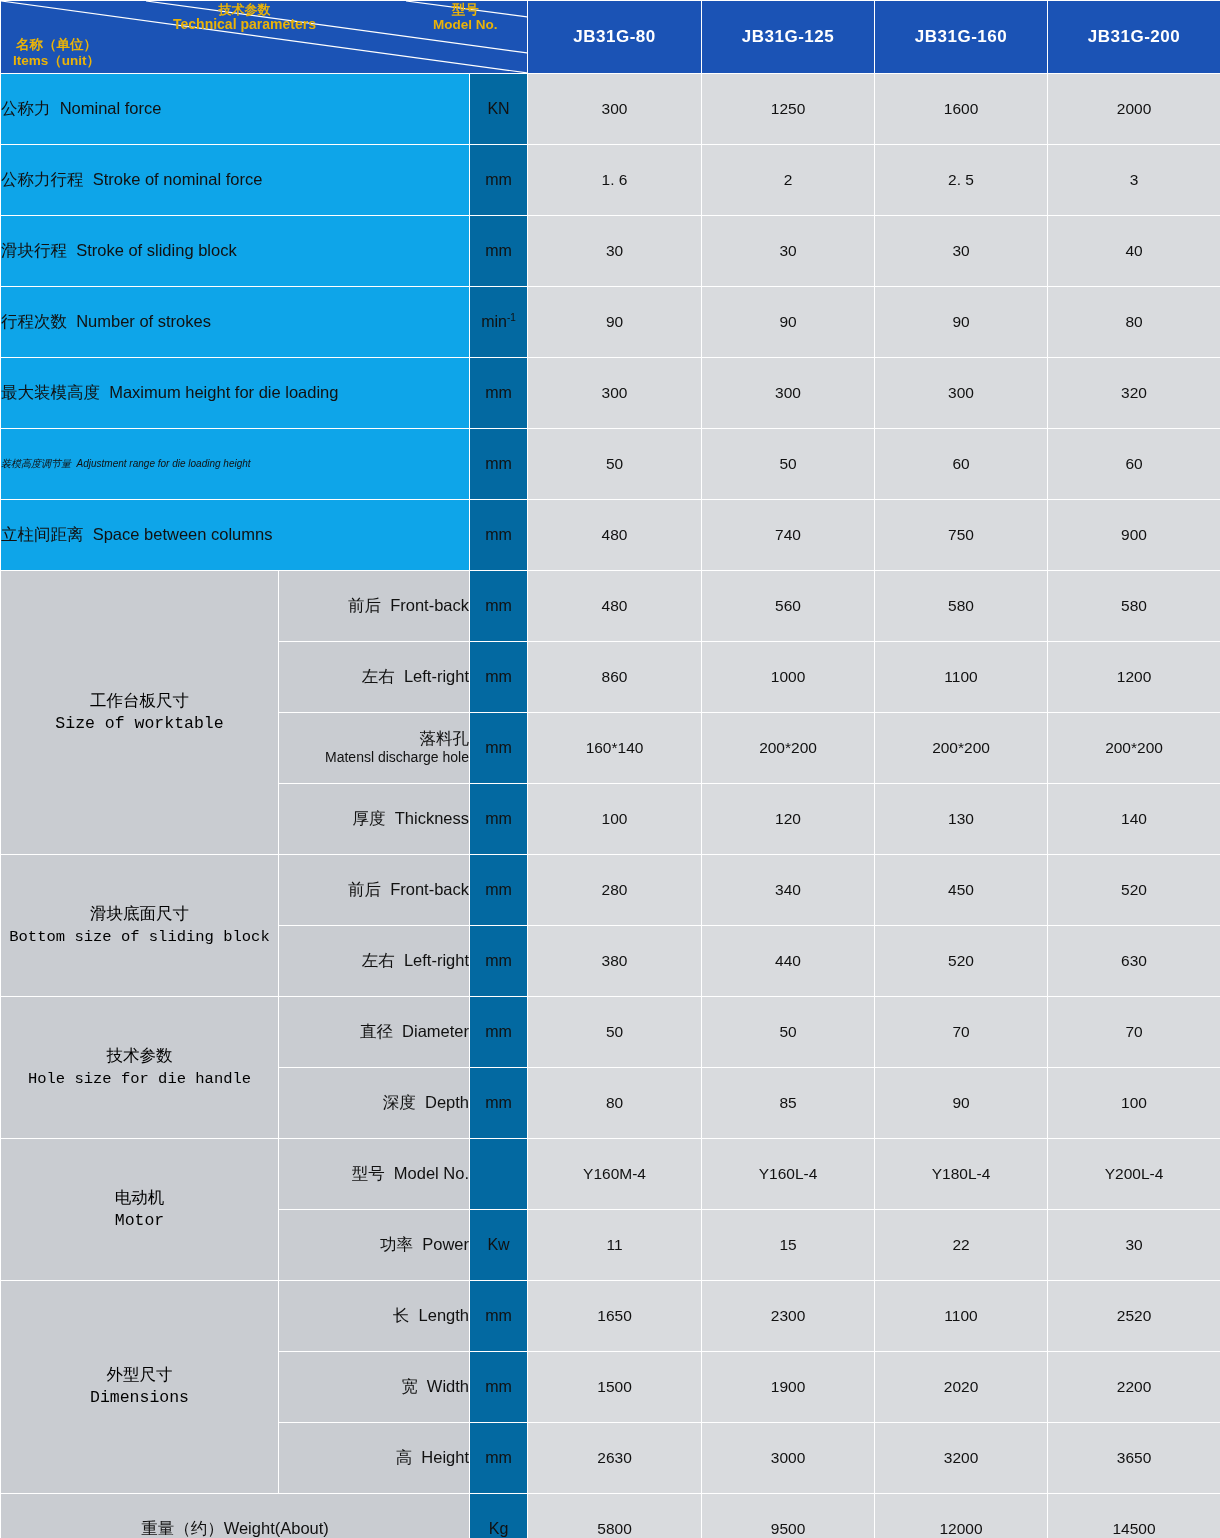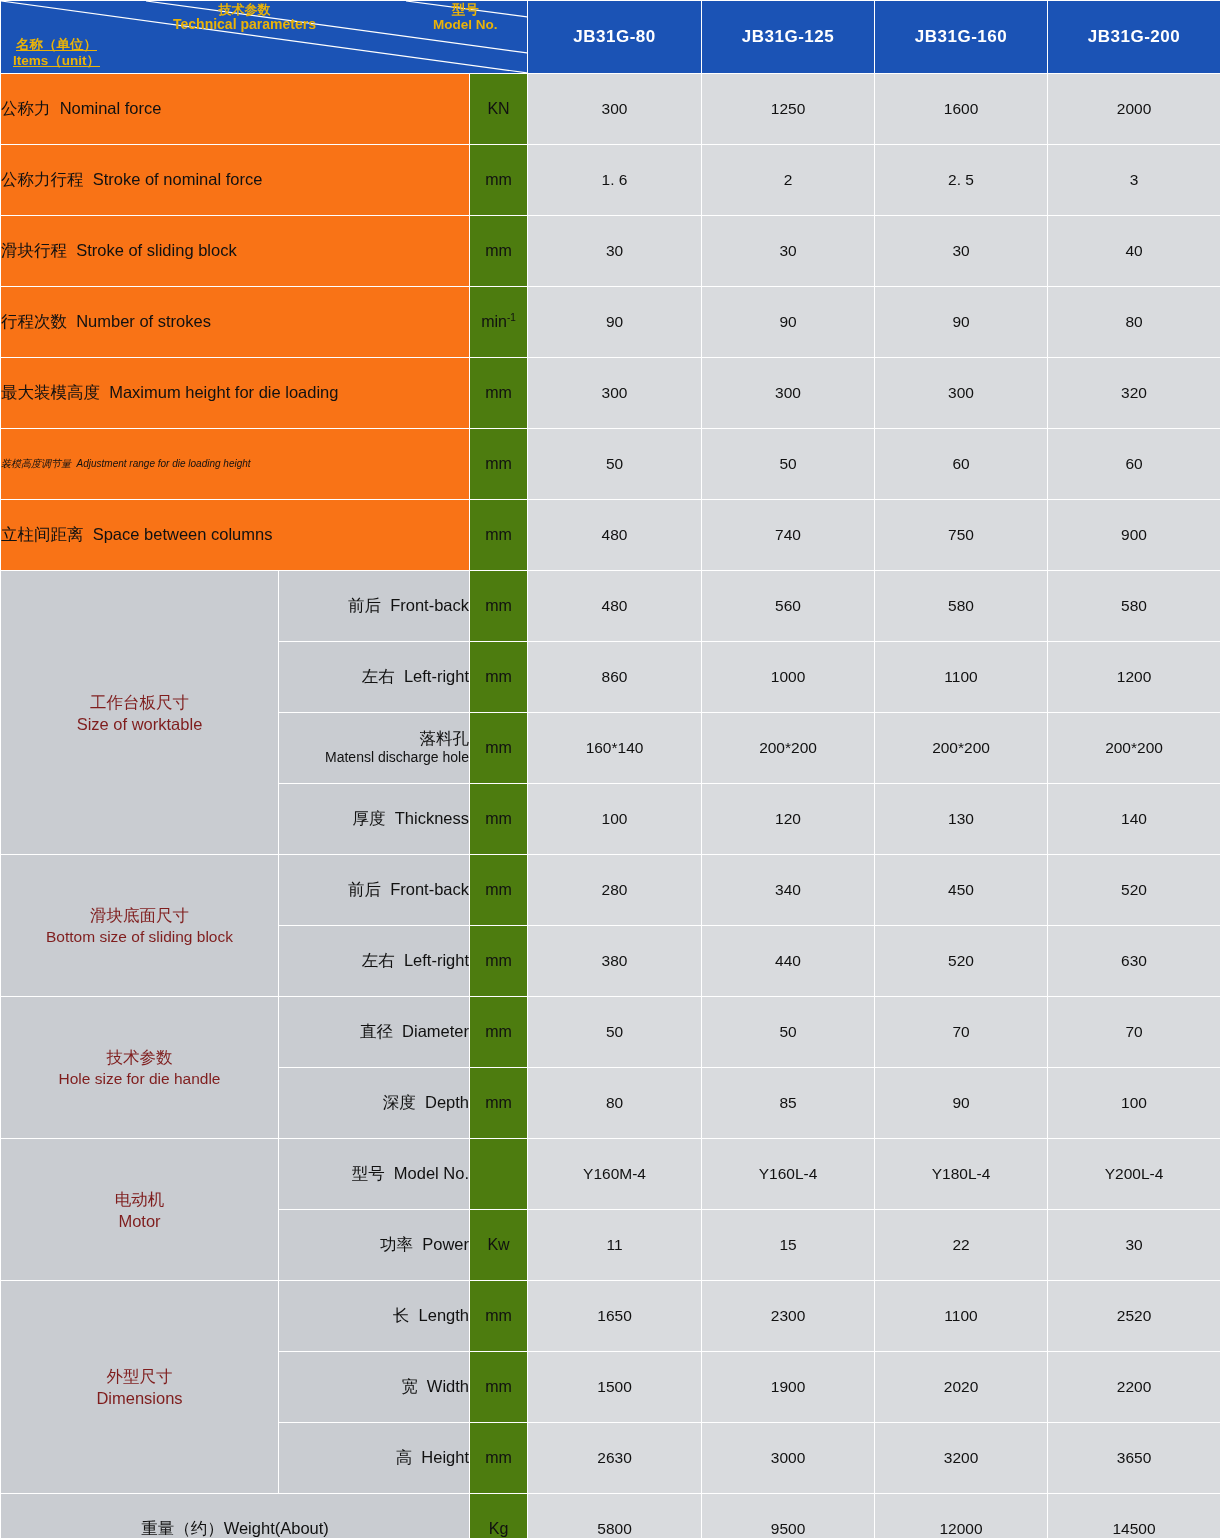--- a/index.html
+++ b/index.html
@@ -69,57 +69,57 @@
     text-align: center;
     white-space: nowrap;
   }
   .corner-items {
     position: absolute;
     left: 12px;
     top: 36px;
     font-size: 13.5px;
     line-height: 16px;
     white-space: nowrap;
-    text-decoration: underline;
   }
   
   .itemcell {
-    background: #f97316;
+    background: #0ea5e9;
     color: #111111;
     font-size: 16.5px;
     padding: 8px 10px 8px 18px;
     vertical-align: middle;
     height: 70px;
   }
   .itemcell.narrow {
     font-size: 10px;
     font-style: italic;
   }
   .groupcell {
     background: #c9ccd1;
-    color: #7f1d1d;
+    color: #000000;
     font-size: 16.5px;
     text-align: center;
     vertical-align: middle;
     line-height: 22px;
+    font-family: Liberation Mono, monospace;
   }
   .subcell {
     background: #c9ccd1;
     color: #111111;
     font-size: 16.5px;
     text-align: right;
     vertical-align: middle;
     height: 70px;
   }
   .subcell.small {
     font-size: 14px;
     line-height: 19px;
   }
   .unitcell {
-    background: #4d7c0f;
+    background: #0369a1;
     color: #111111;
     font-size: 16px;
     text-align: center;
     vertical-align: middle;
   }
   .valcell {
     background: #d9dbde;
     color: #111111;
     font-size: 15.5px;
     text-align: center;

